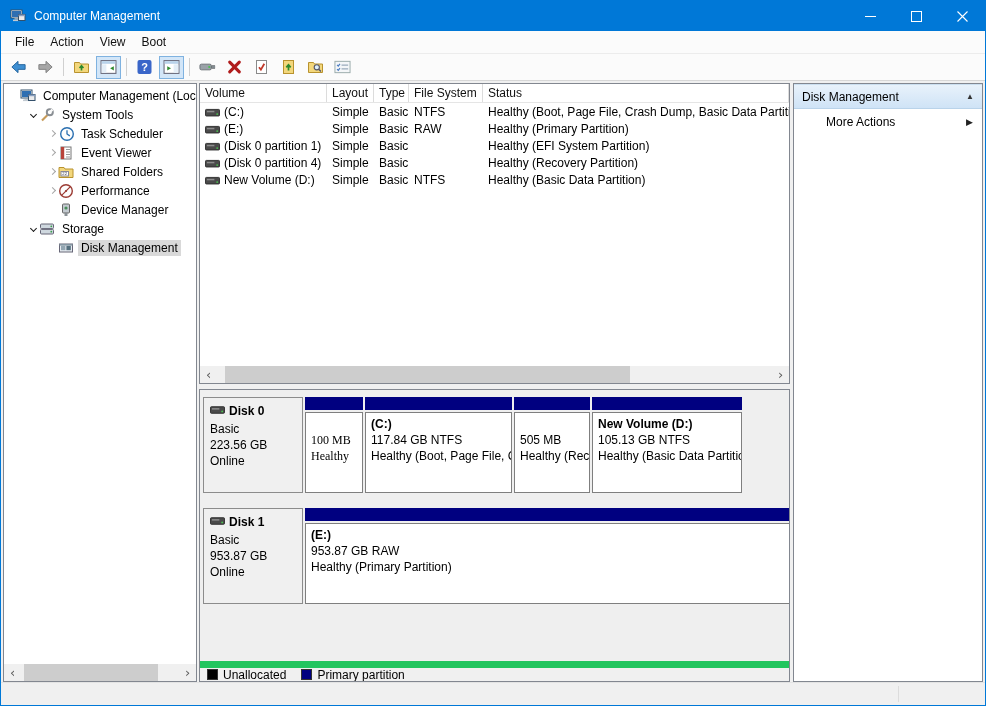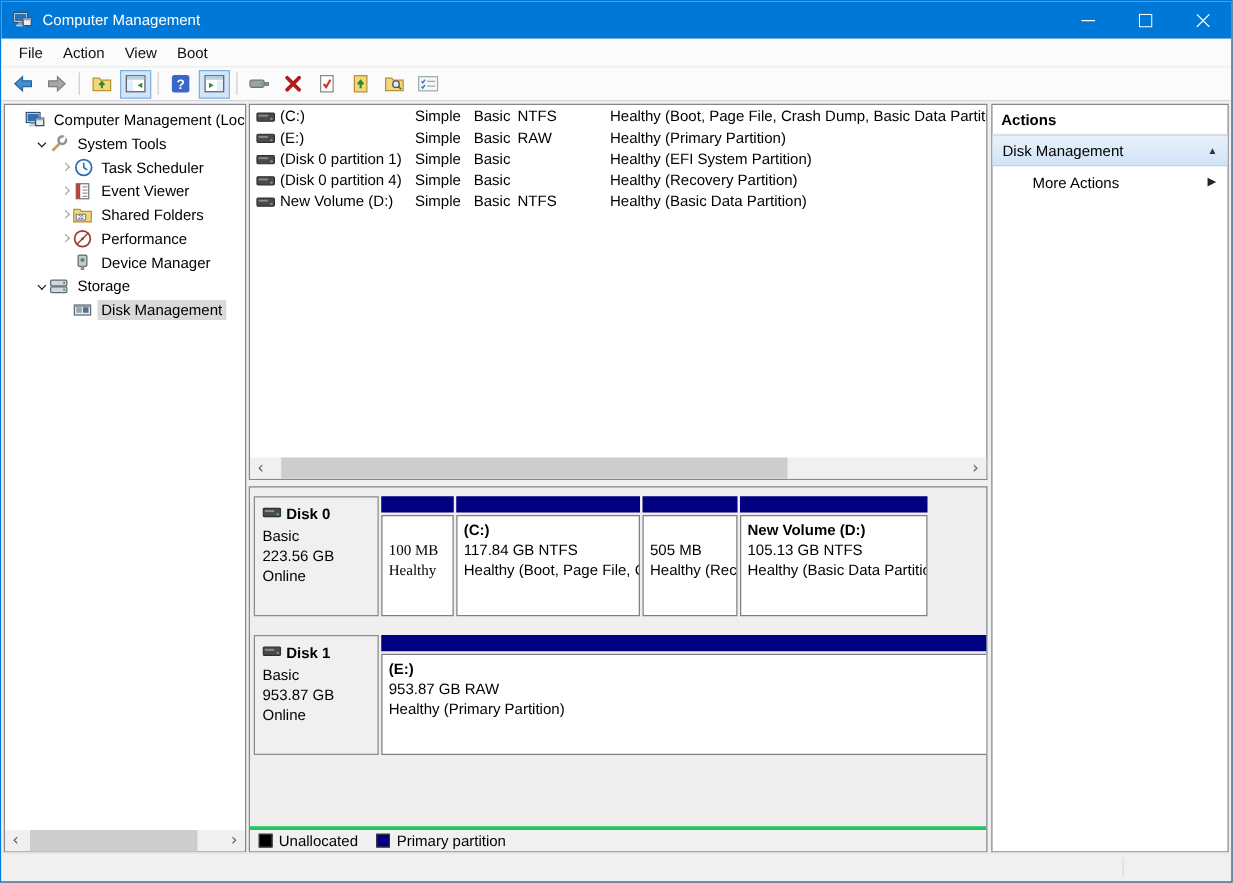--- a/index.html
+++ b/index.html
@@ -68,21 +68,21 @@
   .disk-label .dl-name { display:flex; align-items:center; gap:4px; font-weight:bold; margin-bottom:2px; }
   .disk-label .dl-name svg { width:15px; height:10px; }
   .disk-label div { line-height:16px; }
   .parts { display:flex; gap:2px; margin-left:2px; }
   .part { display:flex; flex-direction:column; }
   .part-bar { height:13px; background:#000080; flex:0 0 13px; }
   .part-box { flex:1; margin-top:2px; background:#fff; border:1px solid #7f7f7f; padding:3px 5px;
     overflow:hidden; white-space:nowrap; line-height:16px; }
   .part-name { font-weight:bold; height:16px; }
   
-  .legend { height:20px; background:#f0f0f0; border-top:3px solid #22c55e; display:flex;
+  .legend { height:20px; background:#f0f0f0; border-top:7px solid #22c55e; display:flex;
     align-items:center; padding-left:7px; gap:15px; }
   .legend-item { display:flex; align-items:center; gap:5px; }
   .legend-swatch { width:11px; height:11px; border:1px solid #333; }
   
   .actions-pane { width:190px; margin:1px 2px 0 3px; display:flex; flex-direction:column; }
   .actions-header { font-weight:bold; padding:5px 7px 4px 7px; border-bottom:1px solid #e0e0e0; }
   .action-group { height:25px; display:flex; align-items:center; padding:0 8px;
     background:linear-gradient(#e8f2fb,#cfe3f6); border-top:1px solid #cbdff0; border-bottom:1px solid #b9d3ea; }
   .action-group .tri { margin-left:auto; font-size:8px; color:#333; }
   .action-more { height:25px; display:flex; align-items:center; padding:0 9px 0 32px;gap:32px; }
@@ -323,20 +323,27 @@
         <span class="sb-arrow">‹</span>
         <span class="sb-track">
             <span class="sb-thumb" style="left:2%;width:85%;"></span>
           </span>
         <span class="sb-arrow">›</span>
       </div>
     </div>
 
     <div class="mid">
       <div class="vol-pane pane">
+        <div class="vol-header">
+            <span class="vol-hcell" style="width: 127px; flex: 0 0 127px;">Volume</span>
+            <span class="vol-hcell" style="width: 47px; flex: 0 0 47px;">Layout</span>
+            <span class="vol-hcell" style="width: 35px; flex: 0 0 35px;">Type</span>
+            <span class="vol-hcell" style="width: 74px; flex: 0 0 74px;">File System</span>
+            <span class="vol-hcell" style="width: 312px; flex: 1 1 0%;">Status</span>
+          </div>
         <div class="vol-body">
             <div class="vol-row">
               <span class="vol-cell first" style="flex: 0 0 127px;">
                 <span class="vicon"><svg viewBox="0 0 16 10">
                     <rect x="0.5" y="1.5" width="15" height="7" rx="1" fill="#4a4a4a" stroke="#2e2e2e"></rect>
                     <rect x="2" y="3" width="8" height="1.6" fill="#8d8d8d"></rect>
                     <circle cx="13" cy="6.5" r="1" fill="#49c24e"></circle>
                   </svg></span>
                 <span>(C:)</span>
               </span>
@@ -495,21 +502,20 @@
             </span>
             <span class="legend-item">
               <span class="legend-swatch" style="background: rgb(0, 0, 128);"></span>
               <span>Primary partition</span>
             </span>
           </div>
       </div>
     </div>
 
     <div class="actions-pane pane">
-      <div class="actions-header">Actions</div>
       <div class="action-group">
         <span>Disk Management</span>
         <span class="tri">▲</span>
       </div>
       <div class="action-more">
         <span>More Actions</span>
         <span class="tri">▶</span>
       </div>
     </div>
   </div>

